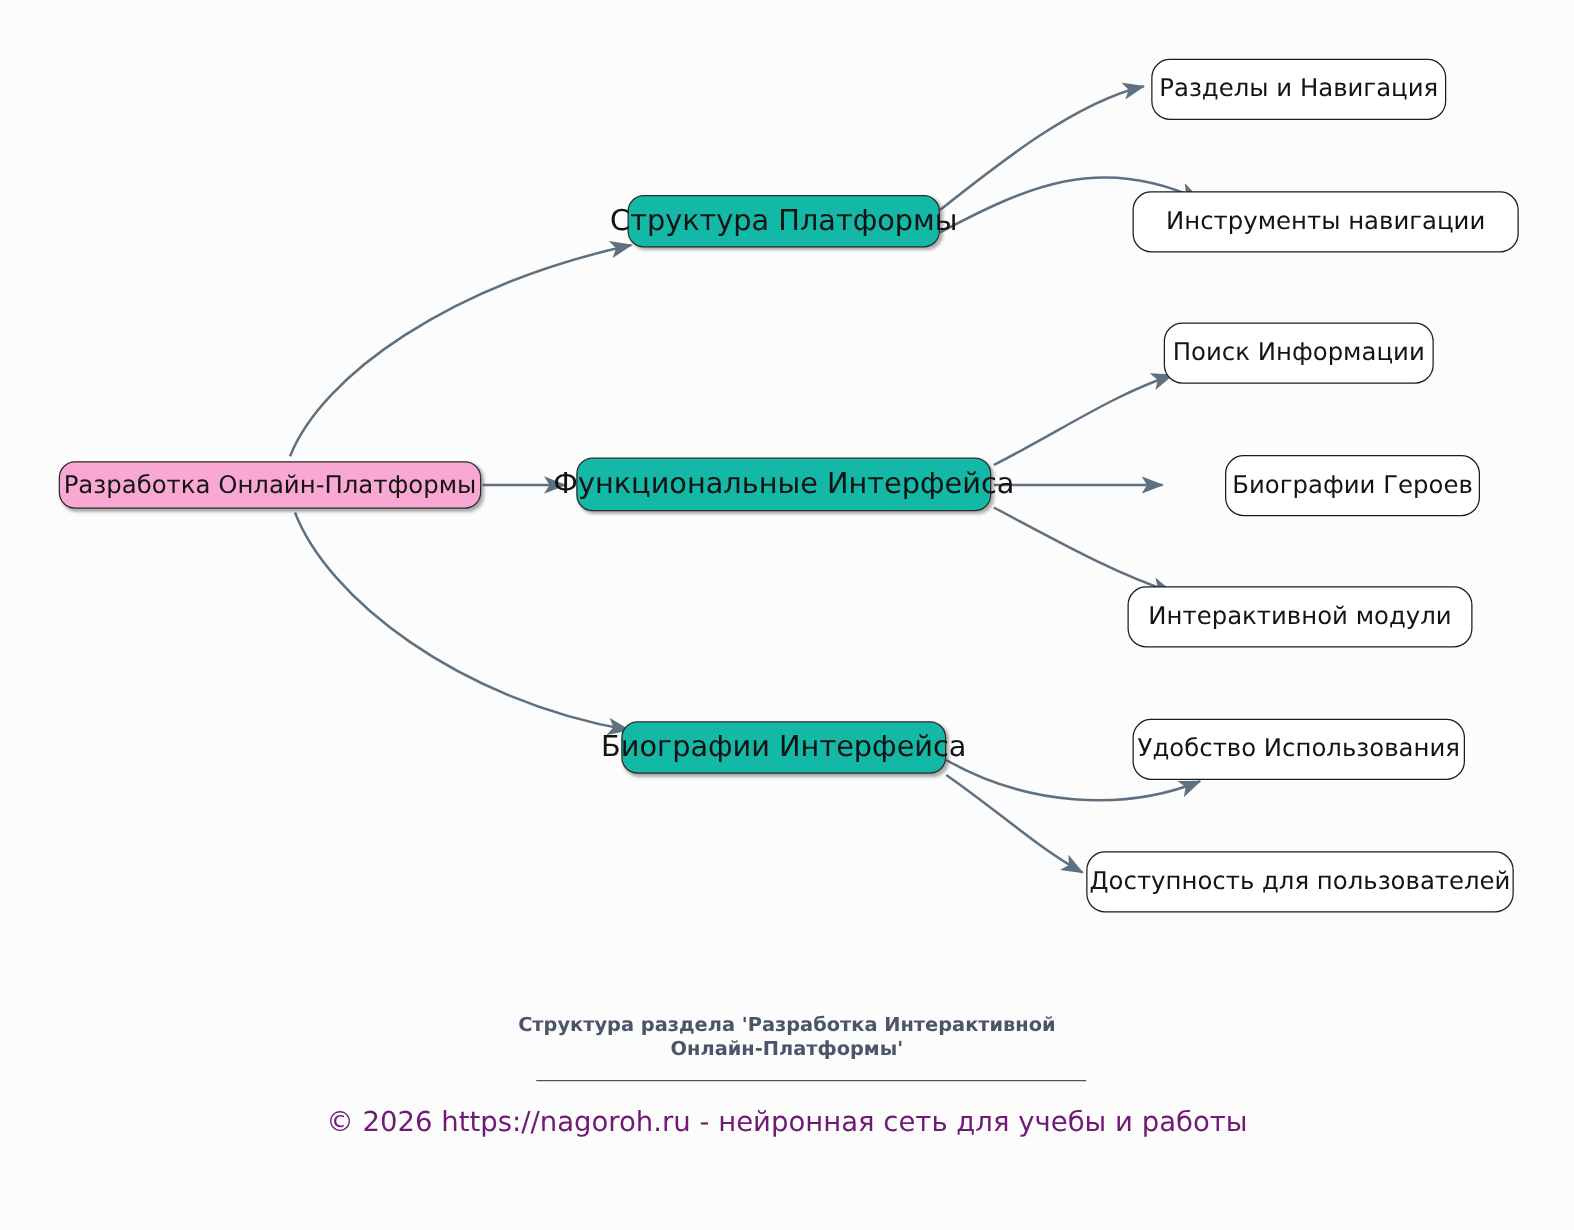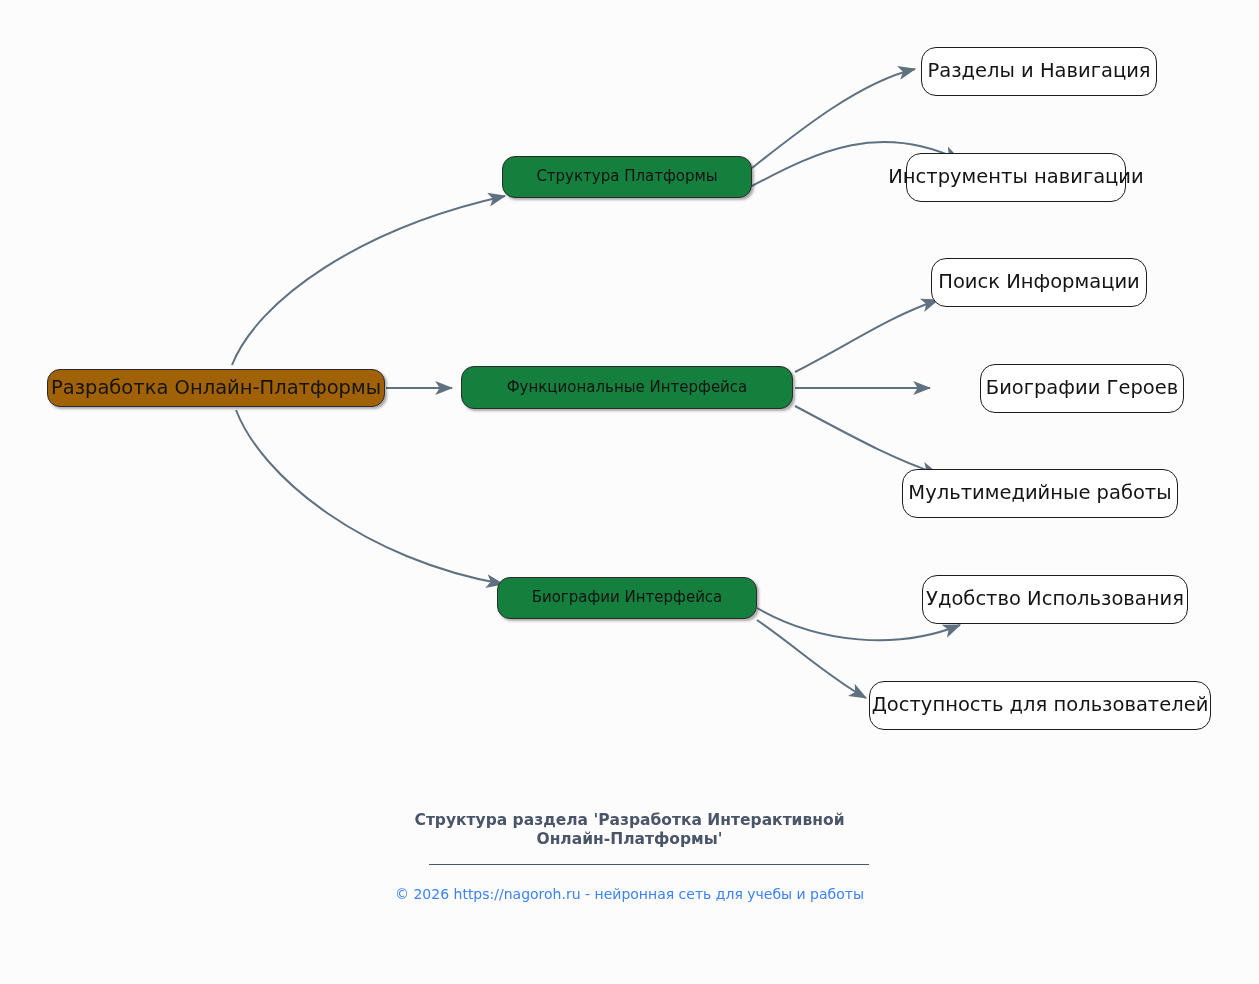--- a/index.html
+++ b/index.html
@@ -27,33 +27,33 @@
     position: absolute;
     box-sizing: border-box;
     display: flex;
     align-items: center;
     justify-content: center;
     text-align: center;
     white-space: nowrap;
     line-height: 1.15;
   }
   .node-root {
-    background: #a16207;
+    background: #f9a8d4;
     border: 1.4px solid #2b2b2b;
     border-radius: 13px;
     color: #141414;
     font-size: 19.5px;
     box-shadow: 2px 2px 2.5px rgba(60,60,60,0.42);
   }
   .node-branch {
-    background: #15803d;
+    background: #14b8a6;
     border: 1.4px solid #2b2b2b;
     border-radius: 13px;
     color: #131313;
-    font-size: 15px;
+    font-size: 23px;
     box-shadow: 2px 2px 2.5px rgba(60,60,60,0.42);
   }
   .node-leaf {
     background: #ffffff;
     border: 1.7px solid #1d1d1d;
     border-radius: 15px;
     color: #141414;
     font-size: 19.5px;
     justify-content: center;
   }
@@ -73,22 +73,22 @@
   .footer-rule {
     position: absolute;
     left: 429px;
     top: 864px;
     width: 440px;
     height: 1px;
     background: #4a5568;
   }
   .footer-credit {
     top: 886px;
-    font-size: 14px;
-    color: #3b82f6;
+    font-size: 22px;
+    color: #701a75;
   }
 </style>
 </head>
 <body>
 
 <div id="canvas">
 
   <svg id="edge-layer" viewBox="0 0 1259 984" xmlns="http://www.w3.org/2000/svg">
     <defs>
       <marker id="arrowhead" markerWidth="9" markerHeight="7" refX="8.4" refY="3.5" orient="auto" markerUnits="strokeWidth">
@@ -126,37 +126,37 @@
   </div>
 
   <div class="node node-branch" style="left:497px; top:577px; width:260px; height:42px;">
     <span>Биографии Интерфейса</span>
   </div>
 
   <div class="node node-leaf" style="left:921px; top:47px; width:236px; height:49px;">
     <span>Разделы и Навигация</span>
   </div>
 
-  <div class="node node-leaf" style="left:906px; top:153px; width:220px; height:49px;">
+  <div class="node node-leaf" style="left:906px; top:153px; width:309px; height:49px;">
     <span>Инструменты навигации</span>
   </div>
 
   <div class="node node-leaf" style="left:931px; top:258px; width:216px; height:49px;">
     <span>Поиск Информации</span>
   </div>
 
   <div class="node node-leaf" style="left:937px; top:364px; width:204px; height:49px;margin-left:43px;">
     <span>Биографии Героев</span>
   </div>
 
   <div class="node node-leaf" style="left:902px; top:469px; width:276px; height:49px;">
-    <span>Мультимедийные работы</span>
+    <span>Интерактивной модули</span>
   </div>
 
-  <div class="node node-leaf" style="left:906px; top:575px; width:266px; height:49px;margin-left:16px;">
+  <div class="node node-leaf" style="left:906px; top:575px; width:266px; height:49px;">
     <span>Удобство Использования</span>
   </div>
 
   <div class="node node-leaf" style="left:869px; top:681px; width:342px; height:49px;">
     <span>Доступность для пользователей</span>
   </div>
 
   <div class="footer footer-title">
     <div>Структура раздела 'Разработка Интерактивной</div>
     <div>Онлайн-Платформы'</div>

